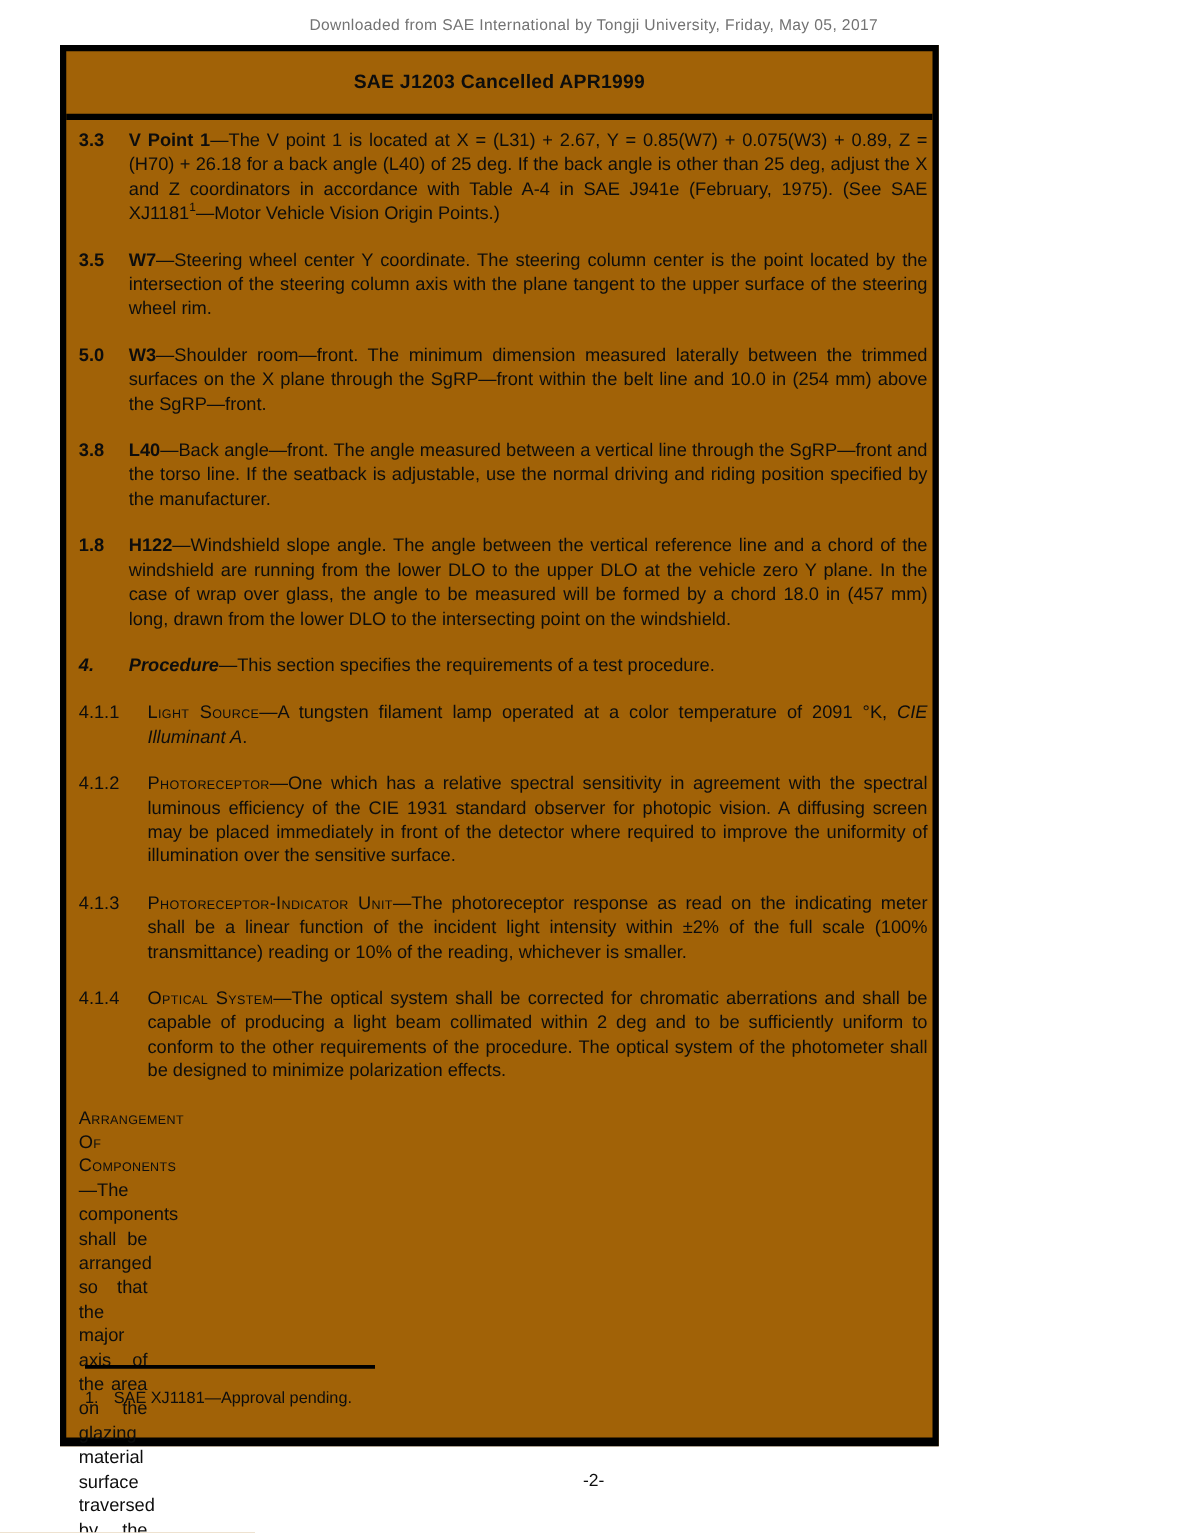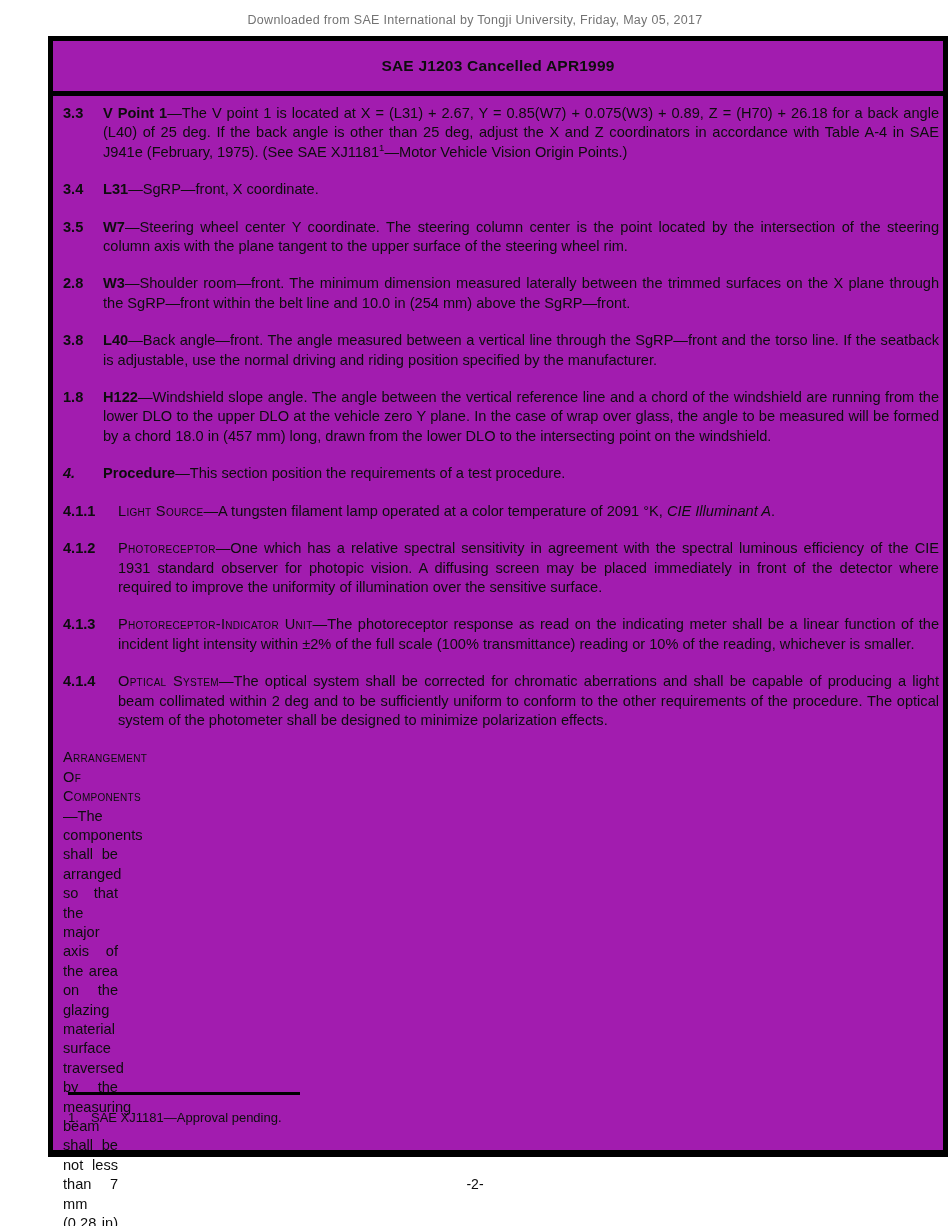--- a/index.html
+++ b/index.html
@@ -20,26 +20,26 @@
     text-align: center;
     font-family: Liberation Sans, sans-serif;
     font-size: 12.5px;
     letter-spacing: 0.3px;
     color: #737373;
   }
   .doc-box {
     position: absolute;
     left: 48px;
     top: 36px;
-    width: 900px;
+    width: 703px;
     height: 1121px;
     box-sizing: border-box;
     border: 5px solid #000000;
     border-bottom-width: 7px;
-    background: #a21caf;
+    background: #a16207;
   }
   .title-band {
     height: 50px;
     border-bottom: 5px solid #000000;
     display: flex;
     align-items: center;
     justify-content: center;
   }
   .doc-title {
     font-weight: bold;
@@ -53,24 +53,24 @@
     display: grid;
     grid-template-columns: 40px 1fr;
     margin-top: 18px;
     font-size: 14.6px;
     line-height: 19.4px;
     text-align: justify;
   }
   .para.wide { grid-template-columns: 55px 1fr; }
   .para.first { margin-top: 8px; }
   .num { font-weight: bold; }
-  .num.reg { font-weight: bold; }
+  .num.reg { font-weight: normal; }
   .num.bi { font-weight: bold; font-style: italic; }
   .lead-b { font-weight: bold; }
-  .lead-bi { font-weight: bold; }
+  .lead-bi { font-weight: bold; font-style: italic; }
   .lead-sc { font-variant: small-caps; letter-spacing: 0.3px; }
   .cite-i { font-style: italic; }
   sup.fn-ref {
     font-size: 9.5px;
     line-height: 0;
     vertical-align: super;
   }
   .footnote {
     position: absolute;
     left: 15px;
@@ -110,49 +110,45 @@
       <span class="doc-title">SAE J1203 Cancelled APR1999</span>
     </div>
 
     <div class="content">
 
       <div class="para first">
         <span class="num">3.3</span>
         <span class="text"><span class="lead-b">V Point 1</span><span>—The V point 1 is located at X = (L31) + 2.67, Y = 0.85(W7) + 0.075(W3) + 0.89, Z = (H70) + 26.18 for a back angle (L40) of 25 deg.  If the back angle is other than 25 deg, adjust the X and Z coordinators in accordance with Table A-4 in SAE J941e (February, 1975).  (See SAE XJ1181</span><sup class="fn-ref">1</sup><span>—Motor Vehicle Vision Origin Points.)</span></span>
       </div>
 
-      <div class="para">
-        <span class="num">3.4</span>
-        <span class="text"><span class="lead-b">L31</span><span>—SgRP—front, X coordinate.</span></span>
-      </div>
 
       <div class="para">
         <span class="num">3.5</span>
         <span class="text"><span class="lead-b">W7</span><span>—Steering wheel center Y coordinate.  The steering column center is the point located by the intersection of the steering column axis with the plane tangent to the upper surface of the steering wheel rim.</span></span>
       </div>
 
       <div class="para">
-        <span class="num">2.8</span>
+        <span class="num">5.0</span>
         <span class="text"><span class="lead-b">W3</span><span>—Shoulder room—front.  The minimum dimension measured laterally between the trimmed surfaces on the X plane through the SgRP—front within the belt line and 10.0 in (254 mm) above the SgRP—front.</span></span>
       </div>
 
 
       <div class="para">
         <span class="num">3.8</span>
         <span class="text"><span class="lead-b">L40</span><span>—Back angle—front.  The angle measured between a vertical line through the SgRP—front and the torso line.  If the seatback is adjustable, use the normal driving and riding position specified by the manufacturer.</span></span>
       </div>
 
       <div class="para">
         <span class="num">1.8</span>
         <span class="text"><span class="lead-b">H122</span><span>—Windshield slope angle.  The angle between the vertical reference line and a chord of the windshield are running from the lower DLO to the upper DLO at the vehicle zero Y plane.  In the case of wrap over glass, the angle to be measured will be formed by a chord 18.0 in (457 mm) long, drawn from the lower DLO to the intersecting point on the windshield.</span></span>
       </div>
 
       <div class="para">
         <span class="num bi">4.</span>
-        <span class="text"><span class="lead-bi">Procedure</span><span>—This section position the requirements of a test procedure.</span></span>
+        <span class="text"><span class="lead-bi">Procedure</span><span>—This section specifies the requirements of a test procedure.</span></span>
       </div>
 
 
       <div class="para wide">
         <span class="num reg">4.1.1</span>
         <span class="text"><span class="lead-sc">Light Source</span><span>—A tungsten filament lamp operated at a color temperature of 2091 °K, </span><span class="cite-i">CIE Illuminant A</span><span>.</span></span>
       </div>
 
       <div class="para wide">
         <span class="num reg">4.1.2</span>

